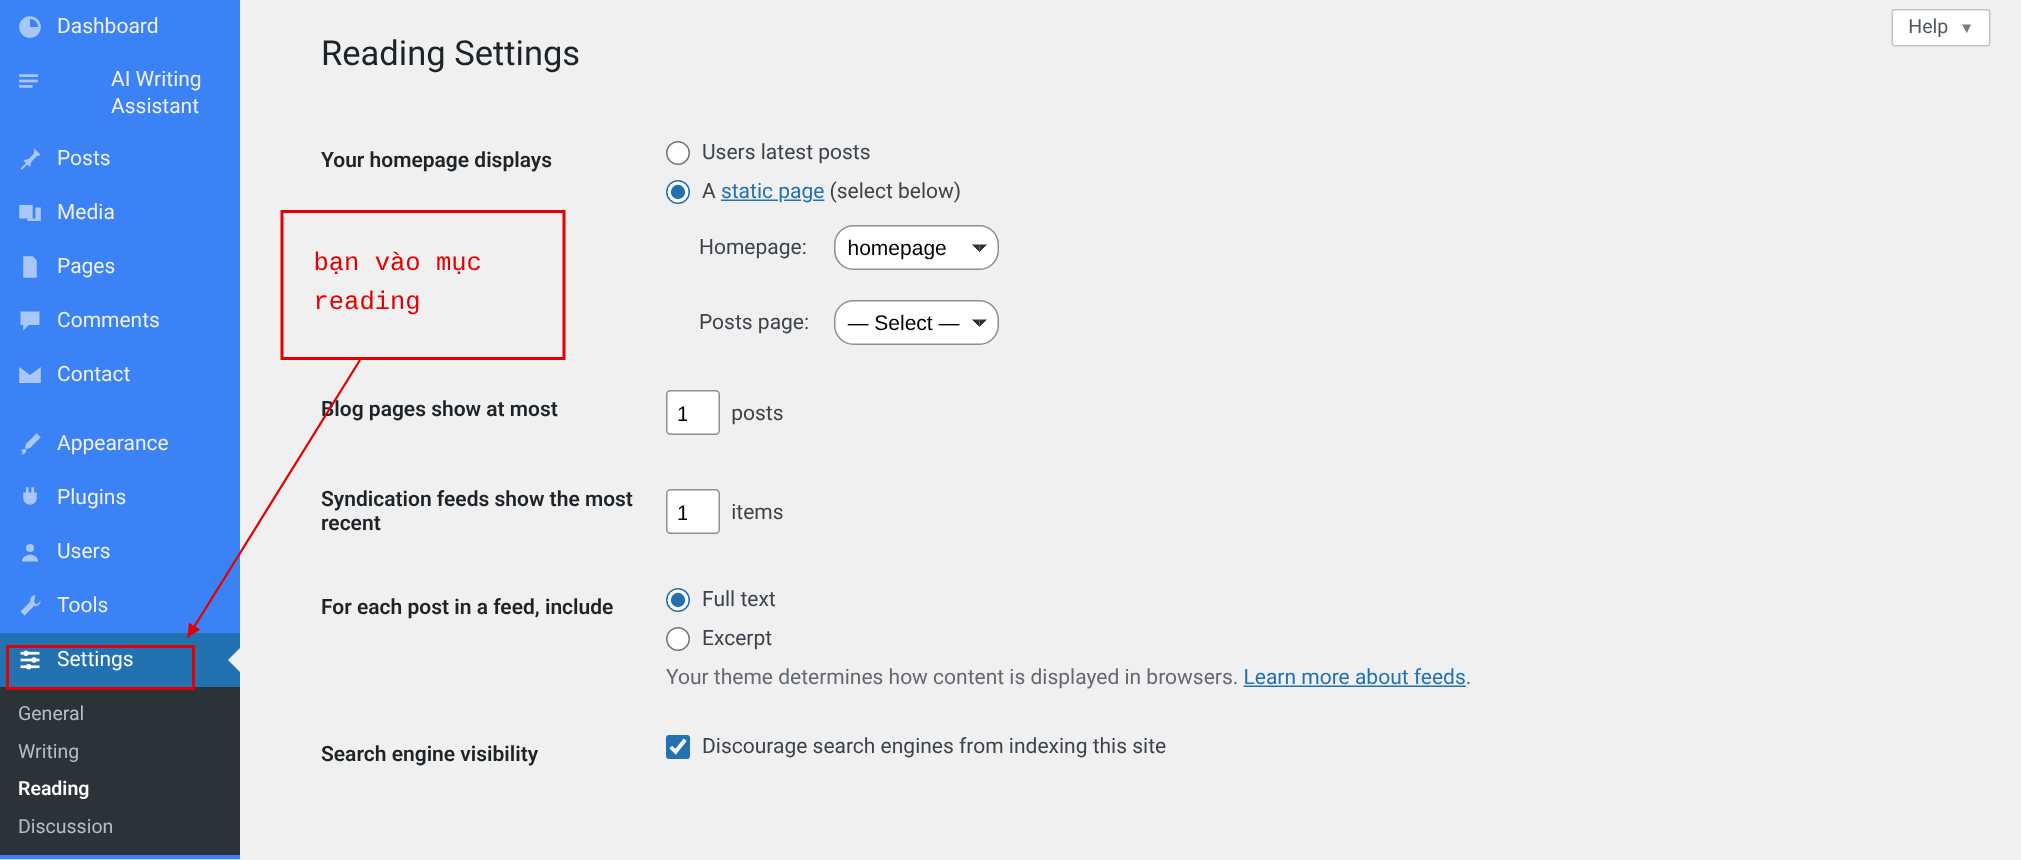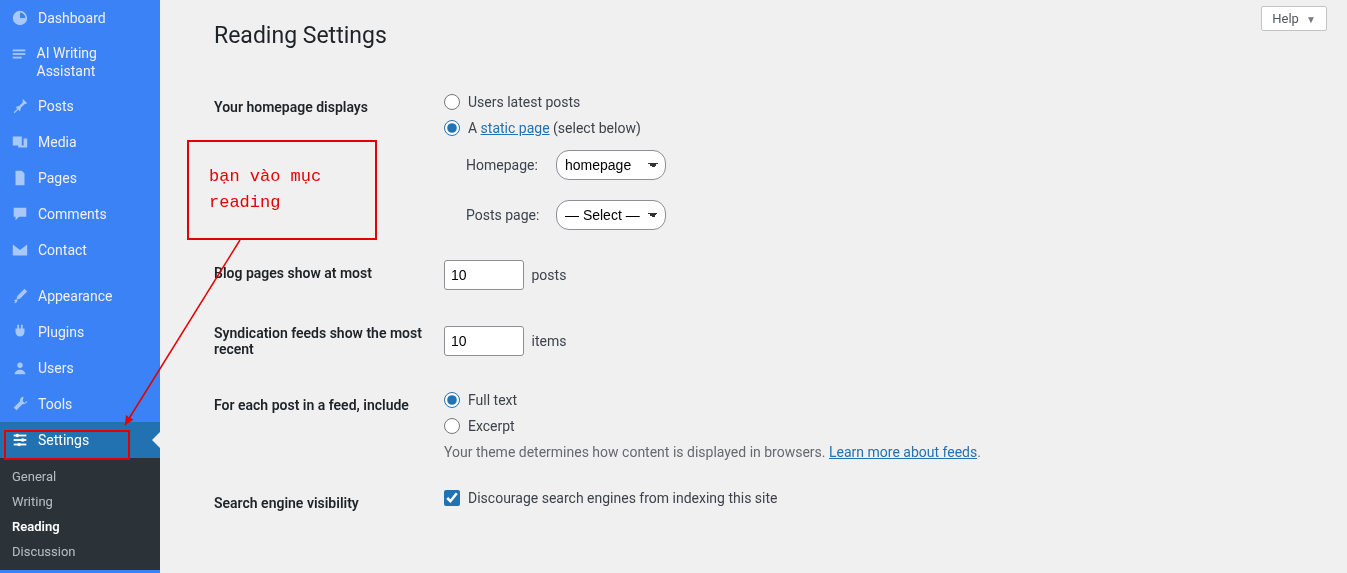--- a/index.html
+++ b/index.html
@@ -134,21 +134,21 @@
     min-width: 110px;
     font-size: 14px;
     background: #fff;
     appearance: none;
     background-image: linear-gradient(45deg, transparent 50%, #2c3338 50%), linear-gradient(135deg, #2c3338 50%, transparent 50%);
     background-position: right 12px center, right 7px center;
     background-size: 5px 5px, 5px 5px;
     background-repeat: no-repeat;
   }
   input.small-text {
-    width: 80px;
+    width: 36px;
     height: 30px;
     padding: 0 6px;
     border: 1px solid #8c8f94;
     border-radius: 3px;
     font-size: 14px;
   }
   .desc {
     color: #646970;
     font-size: 14px;
     margin-top: 8px;
@@ -169,21 +169,21 @@
 
 <div class="sidebar">
   <div class="menu-item">
     <span class="icon-wrap">
       <svg width="18" height="18" viewBox="0 0 20 20" fill="currentColor">
           <path d="M10 2a8 8 0 100 16 8 8 0 000-16zm0 2a6 6 0 016 6h-6V4z"></path>
         </svg>
     </span>
     <span>Dashboard</span>
   </div>
-  <div class="menu-item" style="align-items:flex-start;">
+  <div class="menu-item" style="align-items:flex-start;gap:38px;">
     <span class="icon-wrap">
       <svg width="18" height="18" viewBox="0 0 20 20" fill="currentColor">
           <rect x="3" y="5" width="14" height="2"></rect>
           <rect x="3" y="9" width="14" height="2"></rect>
           <rect x="3" y="13" width="10" height="2"></rect>
         </svg>
     </span>
     <span style="line-height:1.3;">AI Writing Assistant</span>
   </div>
   <div class="menu-item">

